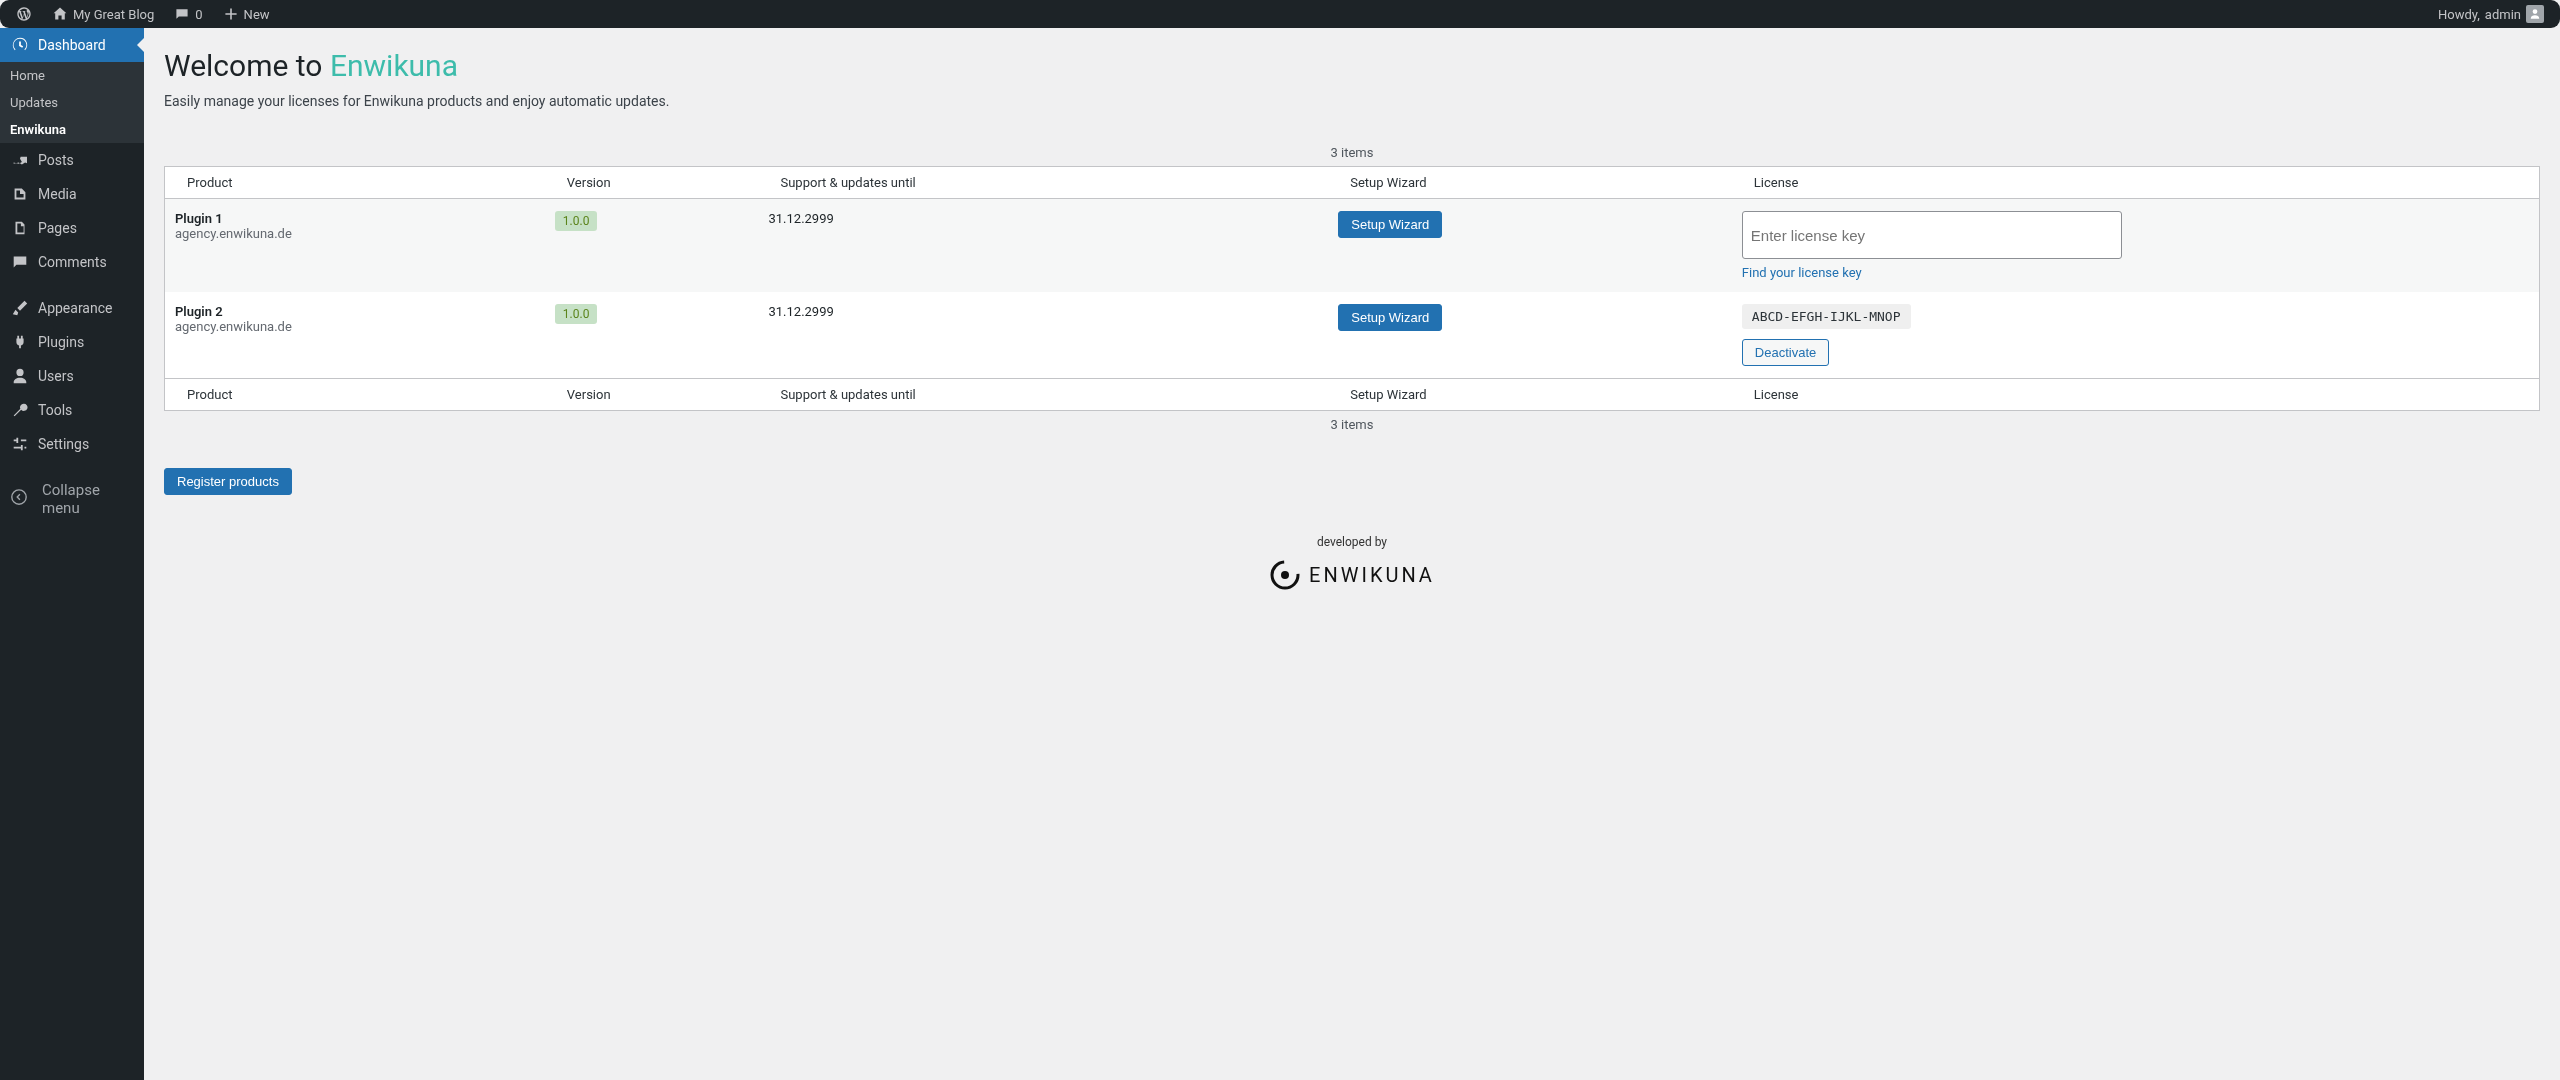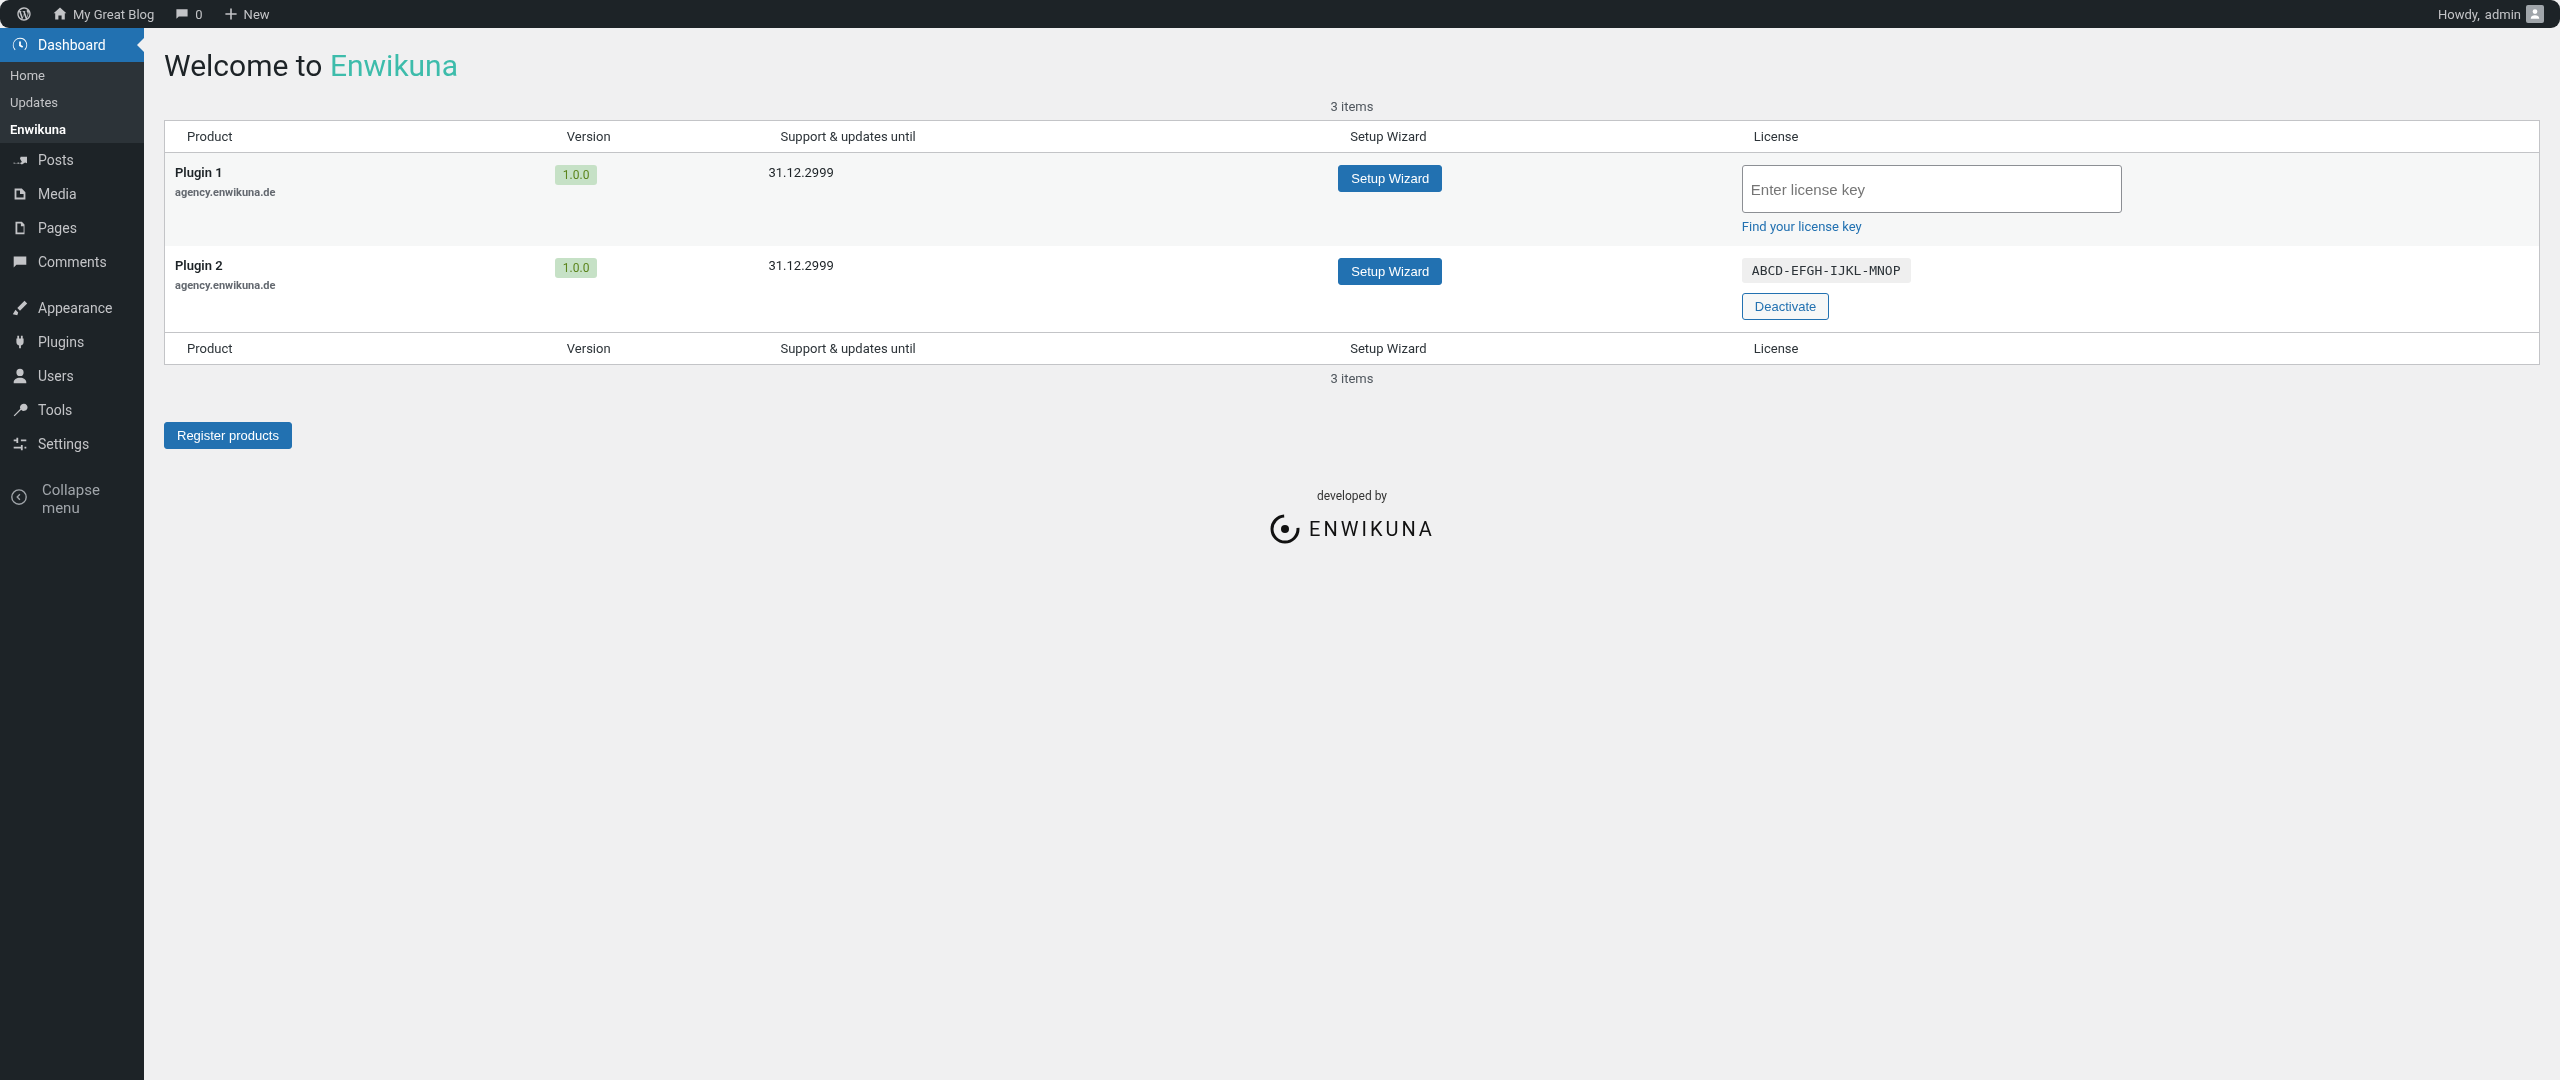--- a/index.html
+++ b/index.html
@@ -126,21 +126,21 @@
     .wp-list thead th, .wp-list tfoot th {
       font-weight: 400;
       border-bottom: 1px solid #c3c4c7;
       color: #2c3338;
       padding-left: 22px;
     }
     .wp-list tfoot th { border-top: 1px solid #c3c4c7; border-bottom: none; }
     .wp-list tbody tr:nth-child(odd) { background: #f6f7f7; }
     .wp-list tbody td { border-bottom: 0; padding: 12px 10px; }
     .product-name { font-weight: 600; }
-    .product-sub { font-size: 11px; color: #646970; margin-top: 6px; font-weight: 700; }
+    .product-sub { font-size: 13px; color: #646970; margin-top: 0; font-weight: 400; }
     .version-badge {
       background: #c6e1c6;
       color: #5b841b;
       border-radius: 3px;
       padding: 3px 8px;
       font-size: 12px;
       display: inline-block;
     }
     .btn {
       display: inline-block;
@@ -369,20 +369,21 @@
           </svg>
       </span>
       <span>Collapse menu</span>
     </div>
   </div>
 
   <div class="main">
     <h1 class="page-title">
       <span>Welcome to </span><span class="brand">Enwikuna</span>
     </h1>
+    <div class="page-subtitle">Easily manage your licenses for Enwikuna products and enjoy automatic updates.</div>
     
     <div class="tablenav">
       <span>3 items</span>
     </div>
     
     <table class="wp-list">
       <thead>
         <tr>
           <th class="col-product">Product</th>
           <th class="col-version">Version</th>

